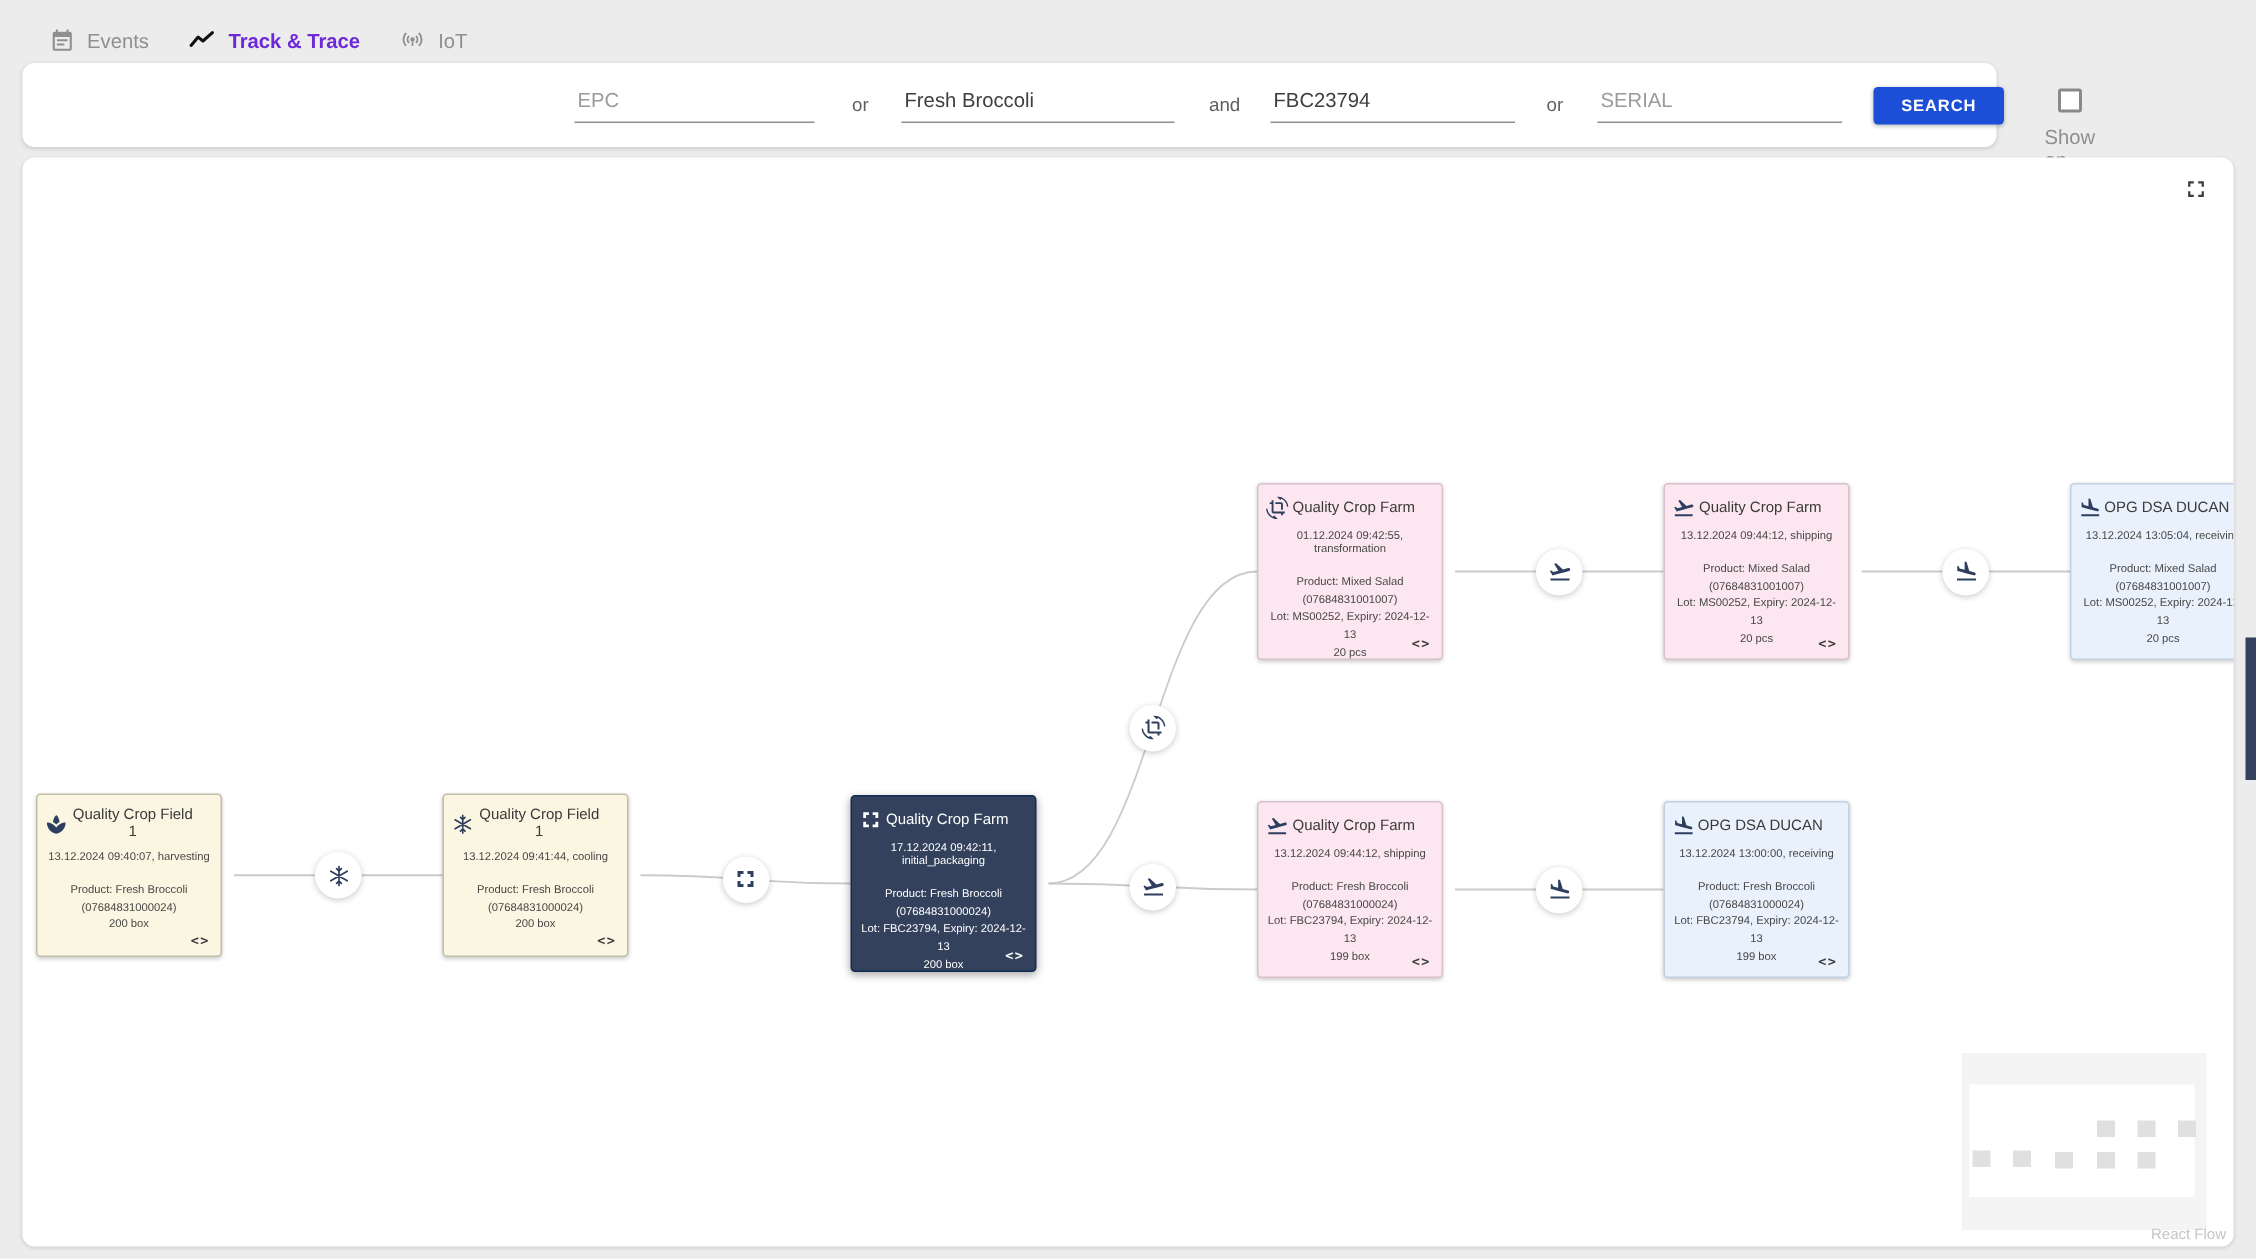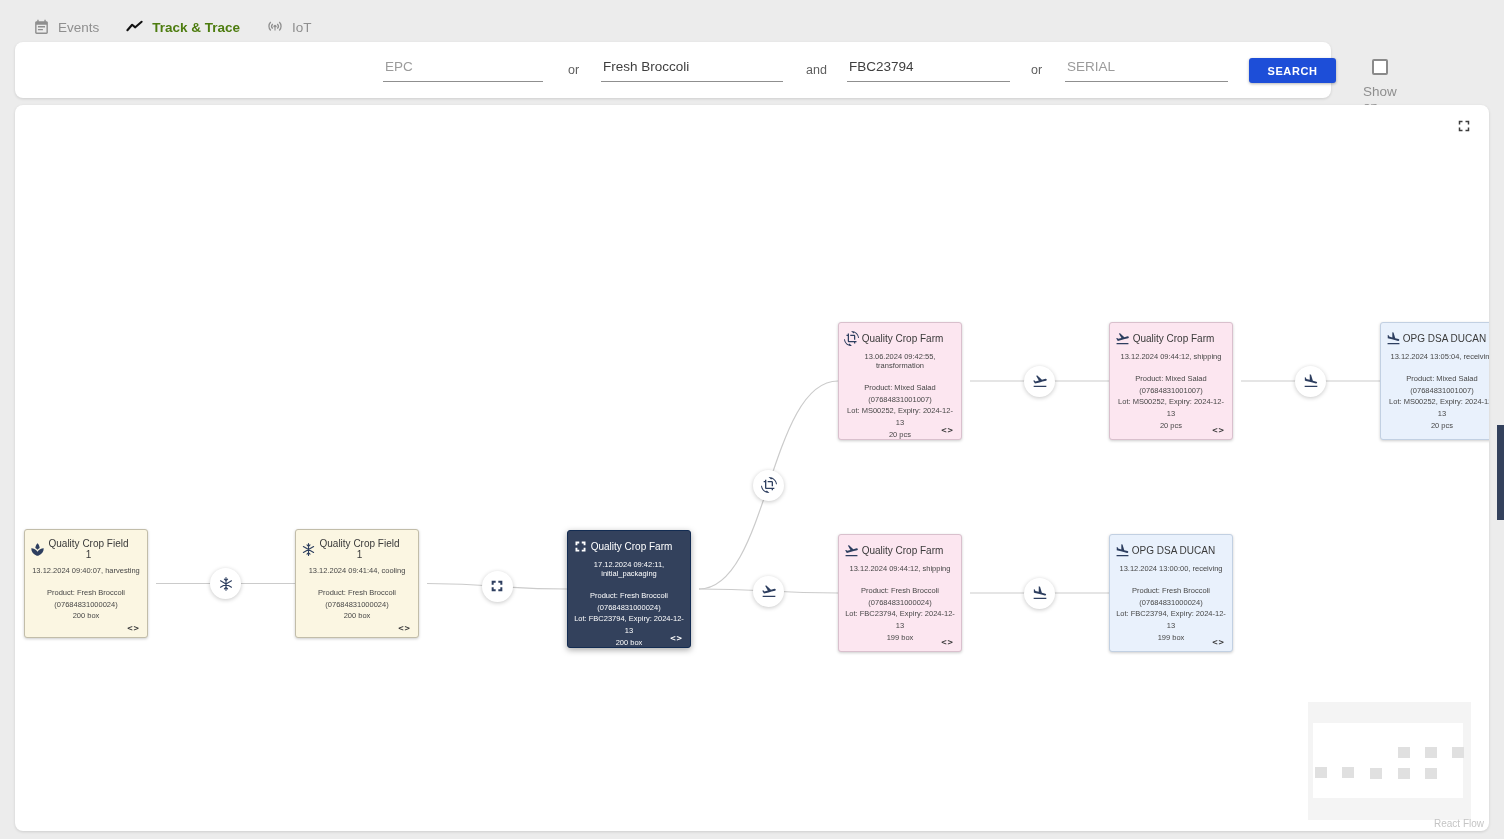--- a/index.html
+++ b/index.html
@@ -9,21 +9,21 @@
     font-family:"Liberation Sans", sans-serif;
     position:relative;
     color:#3a3a3a;
   }
   
   .tabbar { position:absolute; left:0; top:0; width:100%; height:54px;
             display:flex; align-items:center; padding-left:33px; gap:26px; }
   .tab { display:flex; align-items:center; gap:8px; font-size:13.5px;
          color:#8f8f8f; cursor:pointer; }
   .tab .ticon { display:flex; color:#8f8f8f; }
-  .tab.active { color:#4d7c0f; font-weight:700; }
+  .tab.active { color:#6d28d9; font-weight:700; }
   .tab.active .ticon { color:#111; }
   
   .search-card { position:absolute; left:15px; top:42px; width:1316px; height:56px;
                  background:#fff; border-radius:8px; box-shadow:0 1px 3px rgba(0,0,0,.13); }
   .sinput { position:absolute; top:14px; height:26px; border:none; outline:none;
             border-bottom:1px solid #8f8f8f; background:transparent;
             font-family:"Liberation Sans", sans-serif; font-size:13.5px; color:#3f3f3f;
             padding:2px 2px 6px; }
   .sinput::placeholder { color:#9b9b9b; }
   .conn { position:absolute; top:21px; font-size:12.5px; color:#5f5f5f; }
@@ -230,21 +230,21 @@
       </div>
       <div class="node pink" style="left: 823px; top: 217px; height: 118px;">
         <div class="nhead">
           <span class="nicon">
             <svg viewBox="0 0 24 24" fill="currentColor">
               <path d="M7.47 21.49C4.2 19.93 1.86 16.76 1.5 13H0c.51 6.16 5.66 11 11.95 11 .23 0 .44-.02.66-.03L8.8 20.15l-1.33 1.34zM12.05 0c-.23 0-.44.02-.66.04l3.81 3.81 1.33-1.33C19.8 4.07 22.14 7.24 22.5 11H24c-.51-6.16-5.66-11-11.95-11zM16 14h2V8c0-1.11-.9-2-2-2h-6v2h6v6zm-8 2V4H6v2H4v2h2v8c0 1.1.89 2 2 2h8v2h2v-2h2v-2H8z"></path>
             </svg>
           </span>
           <span class="ntitle">Quality Crop Farm</span>
         </div>
-        <div class="ntime">13.06.2024 09:42:55, transformation</div>
+        <div class="ntime">01.12.2024 09:42:55, transformation</div>
         <div class="ndetails">
           <div>Product: Mixed Salad</div>
           <div>(07684831001007)</div>
           <div>Lot: MS00252, Expiry: 2024-12-13</div>
           <div>20 pcs</div>
         </div>
         <span class="ncode">&lt;&gt;</span>
       </div>
       <div class="node pink" style="left: 1094px; top: 217px; height: 118px;">
         <div class="nhead">

